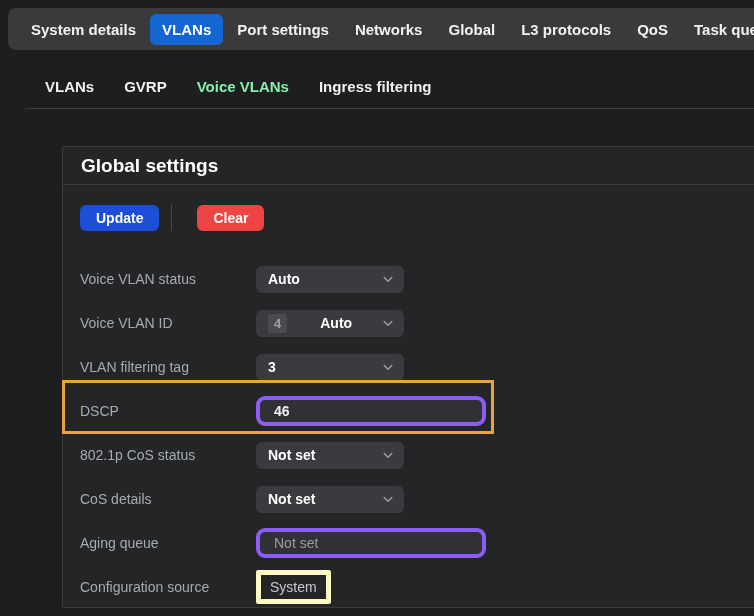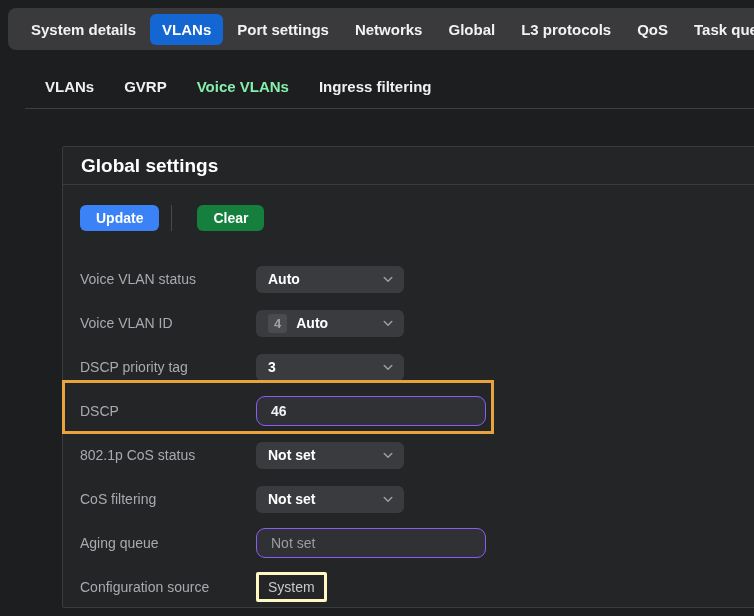--- a/index.html
+++ b/index.html
@@ -51,54 +51,55 @@
   .panel-title { font-size:19px; font-weight:700; color:#ffffff; }
 
   .btn-row {
     margin:20px 0 0 17px; display:flex; align-items:center; height:26px;
   }
   .btn {
     height:26px; padding:0 16px; border:none; border-radius:6px;
     font-family:"Liberation Sans", sans-serif;
     font-size:14px; font-weight:700; color:#ffffff; cursor:pointer;
   }
-  .btn-update { background:#3b82f6;text-align:right; }
-  .btn-clear  { background:#15803d; margin-left:25px; }
+  .btn-update { background:#1d4ed8;text-align:right; }
+  .btn-clear  { background:#ef4444; margin-left:25px; }
   .btn-sep { width:1px; height:26px; background:#48494c; margin-left:12px; }
 
   .form { margin-top:26px; }
   .form-row {
     height:44px; display:flex; align-items:center; padding-left:17px;
   }
   .field-label {
     width:176px; font-size:14px; color:#a7abb0; flex:none;
   }
 
   .select {
     width:148px; height:27px; background:#3a3b3e; border-radius:6px;
     display:flex; align-items:center; padding:0 10px 0 12px;
     cursor:pointer;
+    gap:24px;
   }
   .sel-val { font-size:14px; font-weight:700; color:#ffffff; flex:1; }
   .sel-badge {
     background:#4a4b4e; color:#9fa2a7; font-size:13px; font-weight:700;
     border-radius:3px; padding:2px 6px; margin-right:9px;
   }
   .chev { display:flex; align-items:center; }
 
   .text-input {
     width:230px; height:30px; background:#303135;
-    border:1px solid #8b5cf6; border-radius:9px;
+    border:4px solid #8b5cf6; border-radius:9px;
     color:#f0f1f2; font-family:"Liberation Sans", sans-serif;
     font-size:14px; font-weight:700; padding:0 14px; outline:none;
   }
   .text-input::placeholder { color:#9a9da2; font-weight:400; }
 
   .sys-badge {
-    display:inline-block; border:3px solid #fef9c3; border-radius:2px;
+    display:inline-block; border:5px solid #fef9c3; border-radius:2px;
     color:#c7c9cc; font-size:14px; padding:4px 9px; background:transparent;
   }
 
   
   .highlight-box {
     position:absolute; left:62px; top:380px; width:432px; height:54px;
     border:3px solid #e8a33c; pointer-events:none; z-index:5;
   }
 </style>
 </head>
@@ -155,21 +156,21 @@
         <span class="sel-val">Auto</span>
         <span class="chev">
           <svg width="12" height="12" viewBox="0 0 16 16">
               <path d="M3 6l5 5 5-5" stroke="#9b9ea3" stroke-width="2" fill="none" stroke-linecap="round" stroke-linejoin="round"></path>
             </svg>
         </span>
       </div>
     </div>
 
     <div class="form-row">
-      <div class="field-label">DSCP priority tag</div>
+      <div class="field-label">VLAN filtering tag</div>
       <div class="select">
         <span class="sel-val">3</span>
         <span class="chev">
           <svg width="12" height="12" viewBox="0 0 16 16">
               <path d="M3 6l5 5 5-5" stroke="#9b9ea3" stroke-width="2" fill="none" stroke-linecap="round" stroke-linejoin="round"></path>
             </svg>
         </span>
       </div>
     </div>
 
@@ -184,21 +185,21 @@
         <span class="sel-val">Not set</span>
         <span class="chev">
           <svg width="12" height="12" viewBox="0 0 16 16">
               <path d="M3 6l5 5 5-5" stroke="#9b9ea3" stroke-width="2" fill="none" stroke-linecap="round" stroke-linejoin="round"></path>
             </svg>
         </span>
       </div>
     </div>
 
     <div class="form-row">
-      <div class="field-label">CoS filtering</div>
+      <div class="field-label">CoS details</div>
       <div class="select">
         <span class="sel-val">Not set</span>
         <span class="chev">
           <svg width="12" height="12" viewBox="0 0 16 16">
               <path d="M3 6l5 5 5-5" stroke="#9b9ea3" stroke-width="2" fill="none" stroke-linecap="round" stroke-linejoin="round"></path>
             </svg>
         </span>
       </div>
     </div>
 

